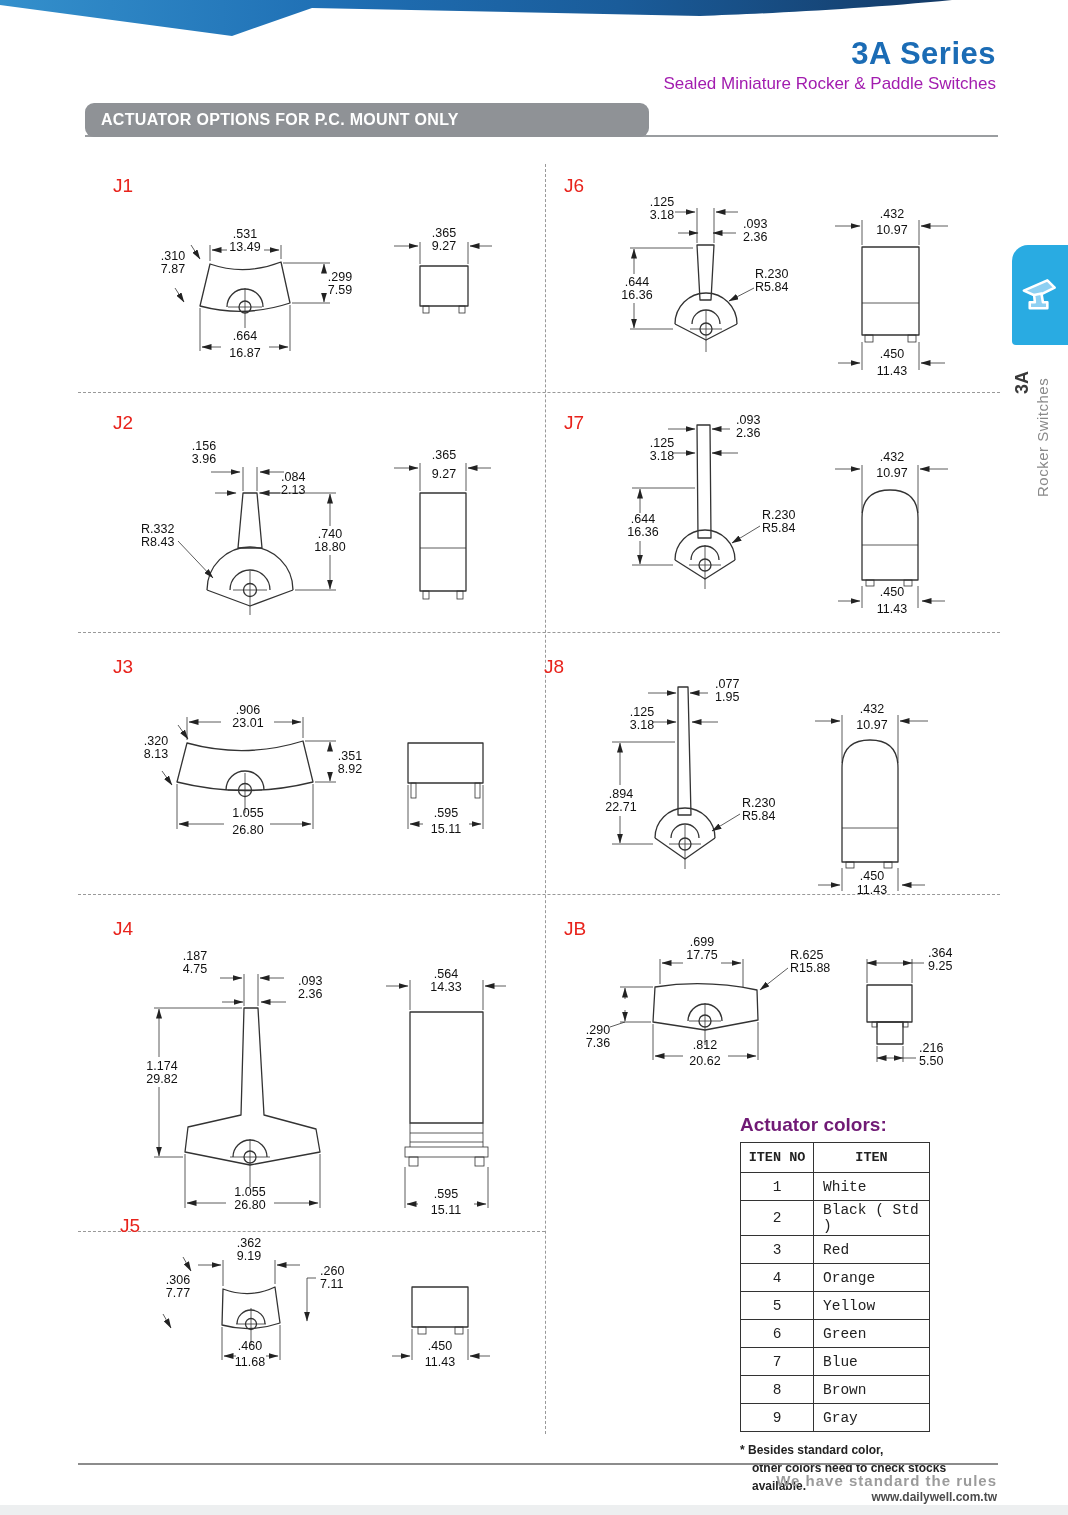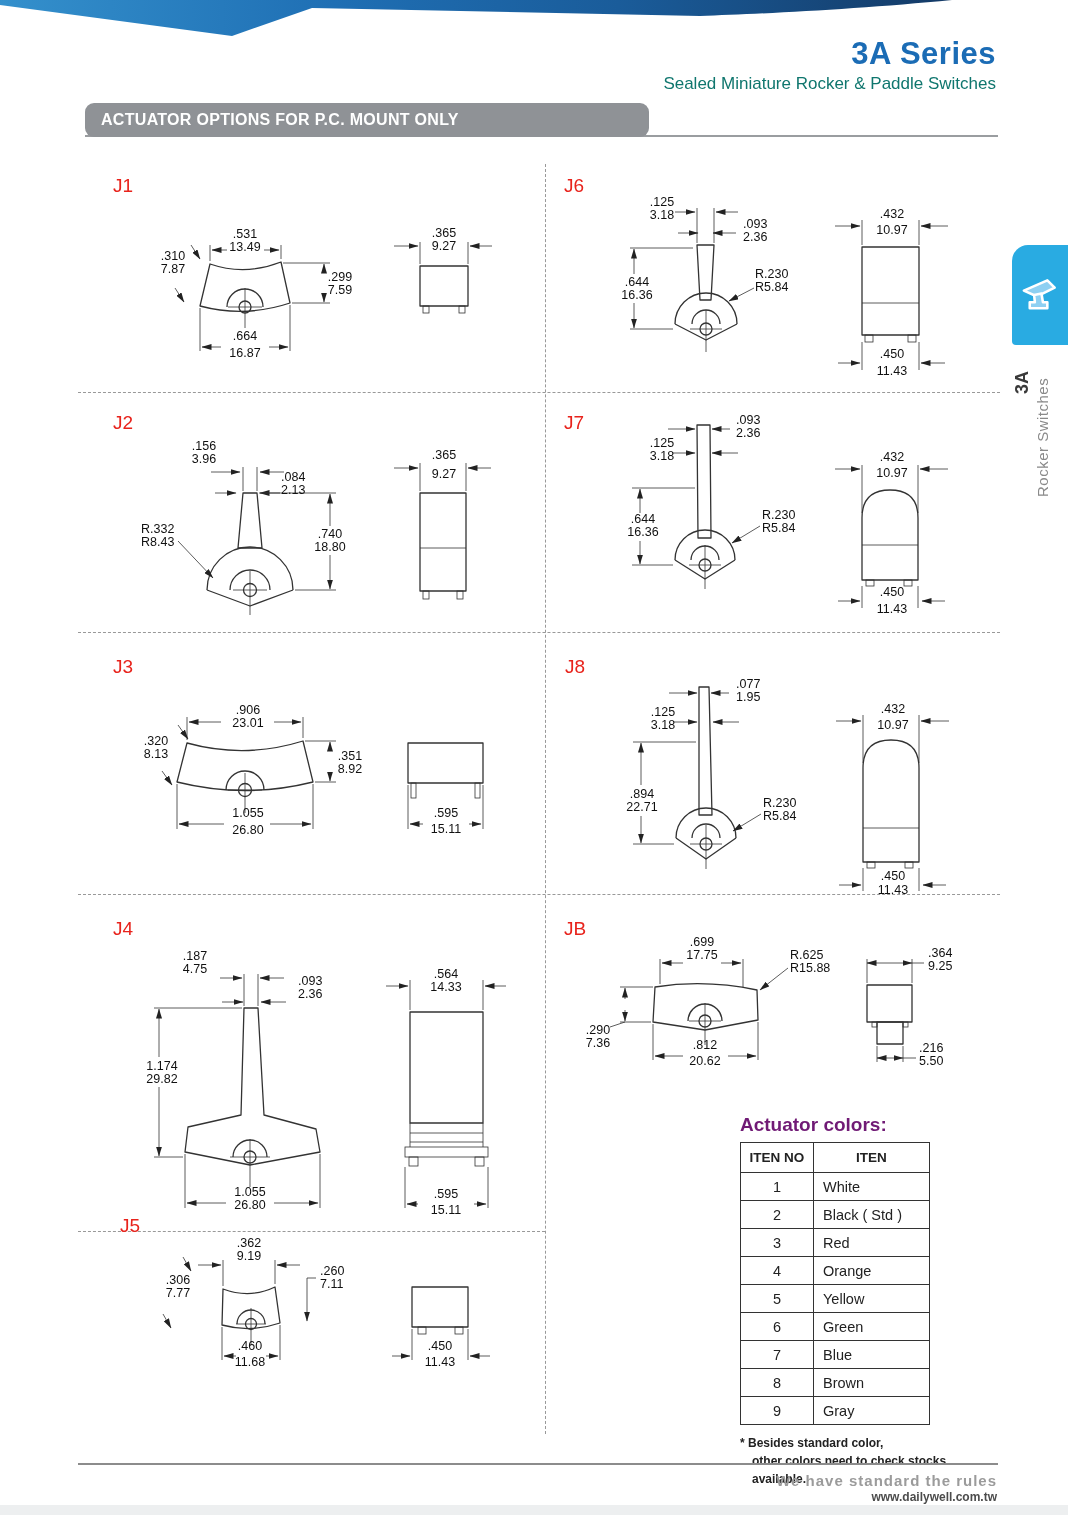--- a/index.html
+++ b/index.html
@@ -3,21 +3,21 @@
 <meta charset="utf-8">
 <style>
   html,body{margin:0;padding:0;background:#fff;}
   .page{position:relative;width:1068px;height:1515px;background:#fff;
         font-family:"Liberation Sans",sans-serif;overflow:hidden;
         outline:1px solid #ddd;}
   
   .banner{position:absolute;left:0;top:0;}
   .brand{position:absolute;right:72px;top:36px;text-align:right;margin-left:20px;}
   .series-title{font-size:31px;font-weight:bold;color:#1b6cb5;letter-spacing:0.5px;}
-  .series-sub{font-size:17px;color:#0f766e;margin-top:2px;}
+  .series-sub{font-size:17px;color:#a21caf;margin-top:2px;}
   .headline-line{position:absolute;left:85px;top:135px;width:913px;height:2px;background:#9a9da0;}
   .headbar{position:absolute;left:85px;top:103px;width:548px;height:34px;background:#8f9296;
            border-radius:9px;color:#fff;font-size:16px;font-weight:bold;
            line-height:34px;padding-left:16px;letter-spacing:0.3px;}
   
   .tab{position:absolute;left:1012px;top:245px;width:56px;height:100px;background:#29abe2;
        border-radius:16px 0 0 4px;display:flex;align-items:center;justify-content:center;}
   .vtext{position:absolute;transform:rotate(-90deg);transform-origin:left top;white-space:nowrap;}
   .vt-series{left:1012px;top:394px;font-size:18px;font-weight:bold;color:#3a3a3a;}
   .vt-prod{left:1034px;top:497px;font-size:15px;color:#8a8a8a;letter-spacing:0.5px;}
@@ -29,21 +29,21 @@
   svg text{font-family:"Liberation Sans",sans-serif;}
   .jl{font-size:19px;fill:#e8231c;}
   .dt{font-size:12.5px;fill:#111;text-anchor:middle;}
   .dts{font-size:12.5px;fill:#111;text-anchor:start;}
   .ol{fill:none;stroke:#333;stroke-width:1.3;stroke-linejoin:round;}
   .th{fill:none;stroke:#333;stroke-width:0.8;}
   
   .colors{position:absolute;left:740px;top:1114px;width:260px;}
   .colors-title{font-size:19px;font-weight:bold;color:#701a75;margin-bottom:6px;}
   table.ct{border-collapse:collapse;width:190px;}
-  table.ct th,table.ct td{border:1.4px solid #333;font-size:14.5px;color:#222;}
+  table.ct th,table.ct td{border:1.4px solid #333;font-size:14.5px;color:#222;font-family:Liberation Mono, monospace;}
   table.ct th{height:27px;font-size:13.5px;font-weight:bold;text-align:center;}
   table.ct td{height:25px;}
   td.num{width:70px;text-align:center;font-size:15px;}
   td.col{padding-left:9px;}
   .note{margin-top:9px;font-size:12px;color:#222;line-height:1.5;font-weight:bold;}
   .note .l2{padding-left:12px;}
   
   .footrule{position:absolute;left:78px;top:1463px;width:920px;height:2px;background:#8c8c8c;}
   .slogan{position:absolute;right:71px;top:1472px;text-align:right;}
   .slogan .s1{font-size:15px;font-weight:bold;color:#9b9b9b;letter-spacing:1px;}
@@ -424,21 +424,21 @@
       <path d="M298,208 L320,208" marker-end="url(#arr)"></path>
       <path d="M405,208 L382,208" marker-end="url(#arr)"></path>
     </g>
     <text class="dt" x="352" y="68">.432</text>
     <text class="dt" x="352" y="84">10.97</text>
     <text class="dt" x="352" y="203">.450</text>
     <text class="dt" x="352" y="220">11.43</text>
   </svg>
   </div>
 
-  <div class="sec" style="left:541px;top:633px;">
+  <div class="sec" style="left:520px;top:633px;">
   <svg width="460" height="262" viewBox="0 0 460 262">
     <text class="jl" x="24" y="40">J8</text>
     <g>
       <path class="ol" d="M158,54 L168,54 L171,182 L158,182 Z"></path>
       <path class="ol" d="M135,205 A30,30 0 1 1 195,205"></path>
       <path class="ol" d="M135,205 L165,226 L195,205"></path>
       <path class="ol" d="M151,205 A14,14 0 0 1 179,205"></path>
       <circle class="ol" cx="165" cy="211" r="6"></circle>
       <path class="th" d="M165,192 V236 M149,211 H181"></path>
     </g>

